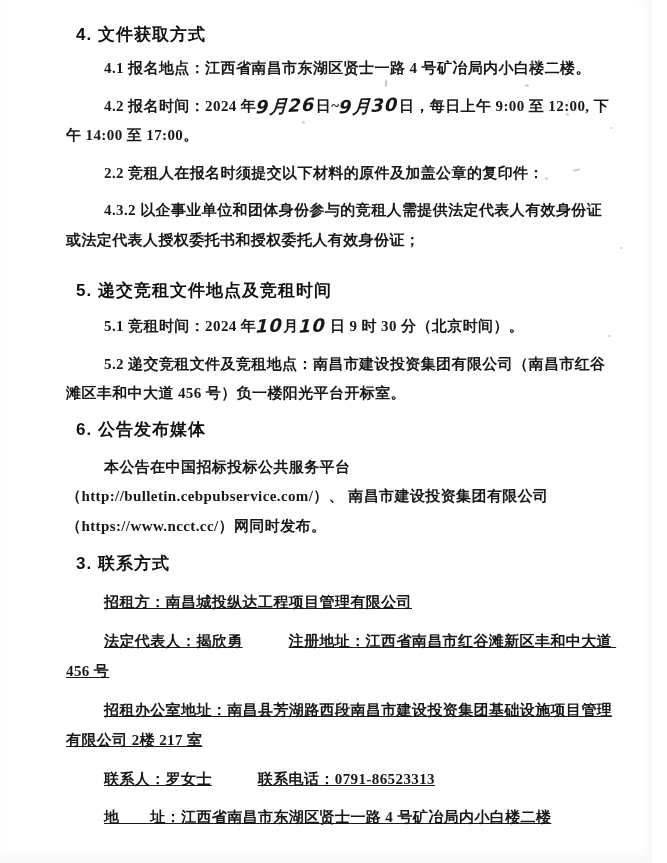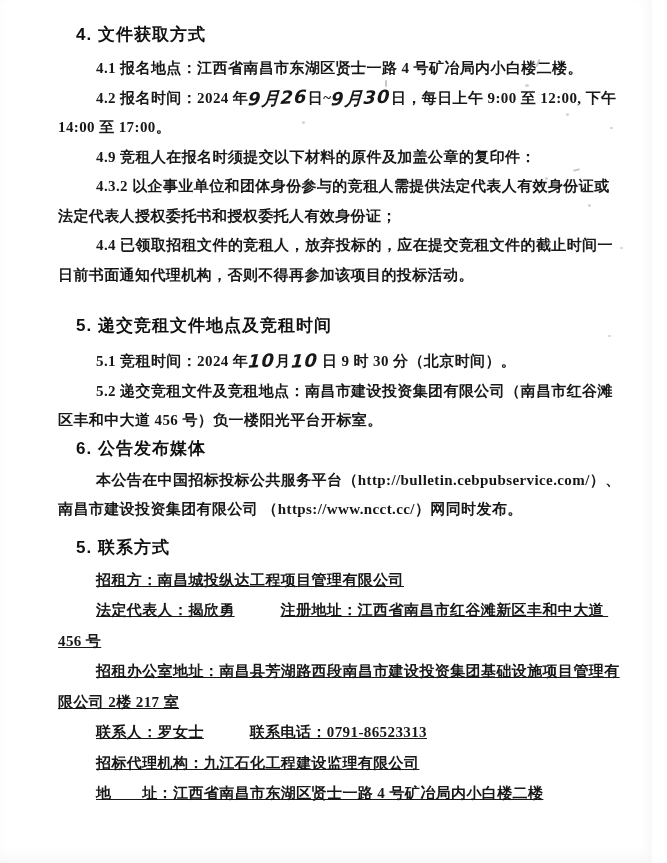--- a/index.html
+++ b/index.html
@@ -12,21 +12,21 @@
     padding:16px 30px 0 58px;background:#ffffff;
     box-shadow:inset -4px -6px 14px rgba(0,0,0,0.035);
   }
   h2.sec{
     font-family:"Liberation Sans", sans-serif;
     font-size:17px;font-weight:800;letter-spacing:1px;
     line-height:30px;margin:4px 0 2px 18px;color:#111;
   }
   p.cl{
     font-size:15px;font-weight:600;line-height:29.5px;
-    margin:0;text-indent:38px;white-space:pre-wrap;
+    margin:8px;text-indent:38px;white-space:pre-wrap;
     letter-spacing:0.4px;
   }
   .contacts p.cl{line-height:30.5px;text-decoration:underline;}
   h2#h5{margin-top:21px;}
   p#p51{margin-top:6px;}
   h2#h6{margin-top:-2px;}
   h2#h7{margin-top:8px;}
   p#p41{margin-top:4px;}
   .hand{
     display:inline-block;text-indent:0;
@@ -56,42 +56,40 @@
 <body>
 
 <div class="page">
 
   <h2 class="sec" id="h4">4. 文件获取方式</h2>
 
   <p class="cl" id="p41">4.1 报名地点：江西省南昌市东湖区贤士一路 4 号矿冶局内小白楼二楼。</p>
 
   <p class="cl" id="p42"><span>4.2 报名时间：2024 年</span><span class="hand">9月26</span><span>日~</span><span class="hand">9月30</span><span>日，每日上午 9:00 至 12:00, 下午 14:00 至 17:00。</span></p>
 
-  <p class="cl">4.9 竞租人在报名时须提交以下材料的原件及加盖公章的复印件：</p>
+  <p class="cl">2.2 竞租人在报名时须提交以下材料的原件及加盖公章的复印件：</p>
   <p class="cl">4.3.2 以企事业单位和团体身份参与的竞租人需提供法定代表人有效身份证或法定代表人授权委托书和授权委托人有效身份证；</p>
-  <p class="cl">4.4 已领取招租文件的竞租人，放弃投标的，应在提交竞租文件的截止时间一日前书面通知代理机构，否则不得再参加该项目的投标活动。</p>
 
   <h2 class="sec" id="h5">5. 递交竞租文件地点及竞租时间</h2>
 
   <p class="cl" id="p51"><span>5.1 竞租时间：2024 年</span><span class="hand">10</span><span>月</span><span class="hand">10</span><span> 日 9 时 30 分（北京时间）。</span></p>
 
   <p class="cl">5.2 递交竞租文件及竞租地点：南昌市建设投资集团有限公司（南昌市红谷滩区丰和中大道 456 号）负一楼阳光平台开标室。</p>
 
   <h2 class="sec" id="h6">6. 公告发布媒体</h2>
 
   <p class="cl">本公告在中国招标投标公共服务平台（http://bulletin.cebpubservice.com/）、 南昌市建设投资集团有限公司 （https://www.ncct.cc/）网同时发布。</p>
 
-  <h2 class="sec" id="h7">5. 联系方式</h2>
+  <h2 class="sec" id="h7">3. 联系方式</h2>
 
   <div class="contacts">
     <p class="cl">招租方：南昌城投纵达工程项目管理有限公司</p>
     <p class="cl"><span>法定代表人：揭欣勇</span><span class="gap-lg">注册地址：江西省南昌市红谷滩新区丰和中大道 456 号</span></p>
     <p class="cl">招租办公室地址：南昌县芳湖路西段南昌市建设投资集团基础设施项目管理有限公司 2楼 217 室</p>
     <p class="cl"><span>联系人：罗女士</span><span class="gap-lg">联系电话：0791-86523313</span></p>
-    <p class="cl">招标代理机构：九江石化工程建设监理有限公司</p>
     <p class="cl">地　　址：江西省南昌市东湖区贤士一路 4 号矿冶局内小白楼二楼</p>
 
   </div>
 
   <i class="tick sp1"></i>
   <i class="tick sp2"></i>
   <i class="speck sp3"></i>
   <i class="speck sp4"></i>
   <i class="speck sp5"></i>
   <i class="tick sp6"></i>

